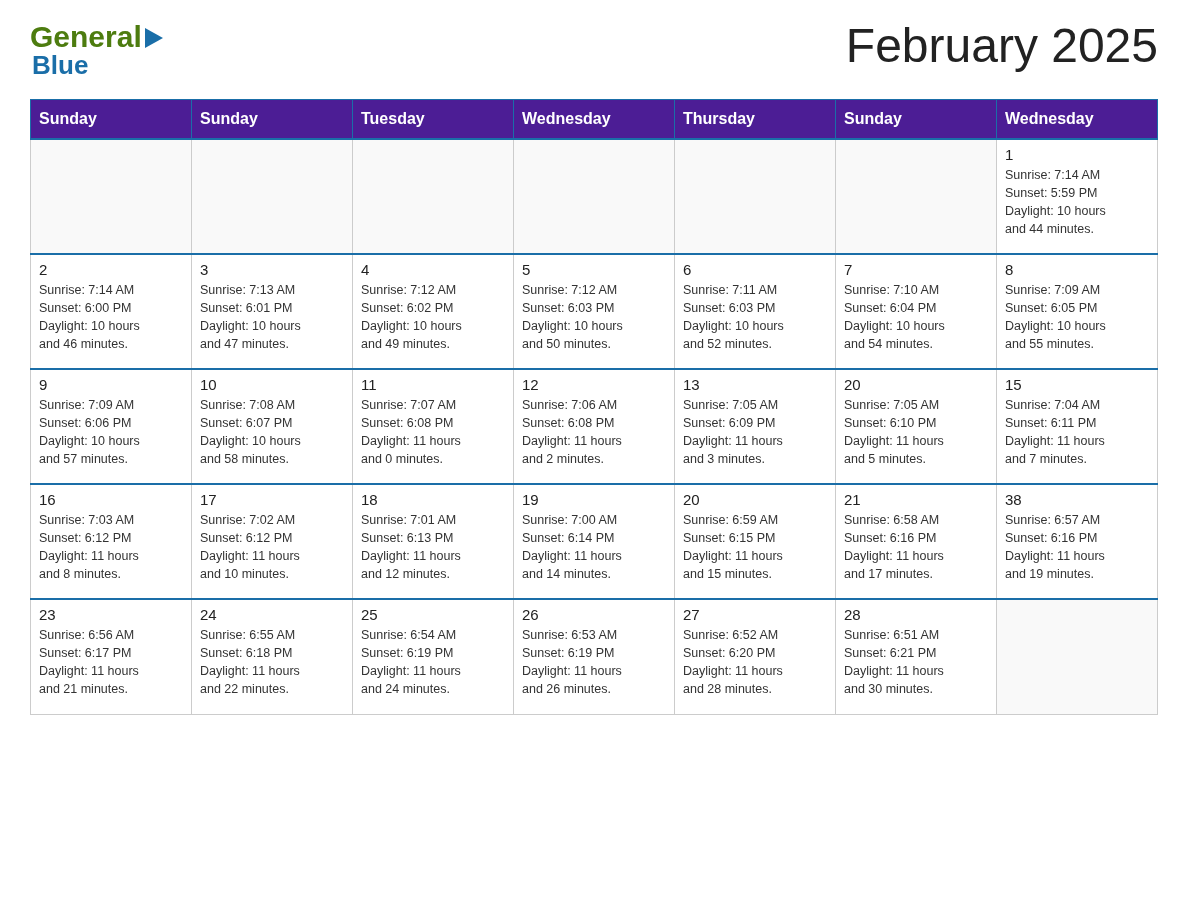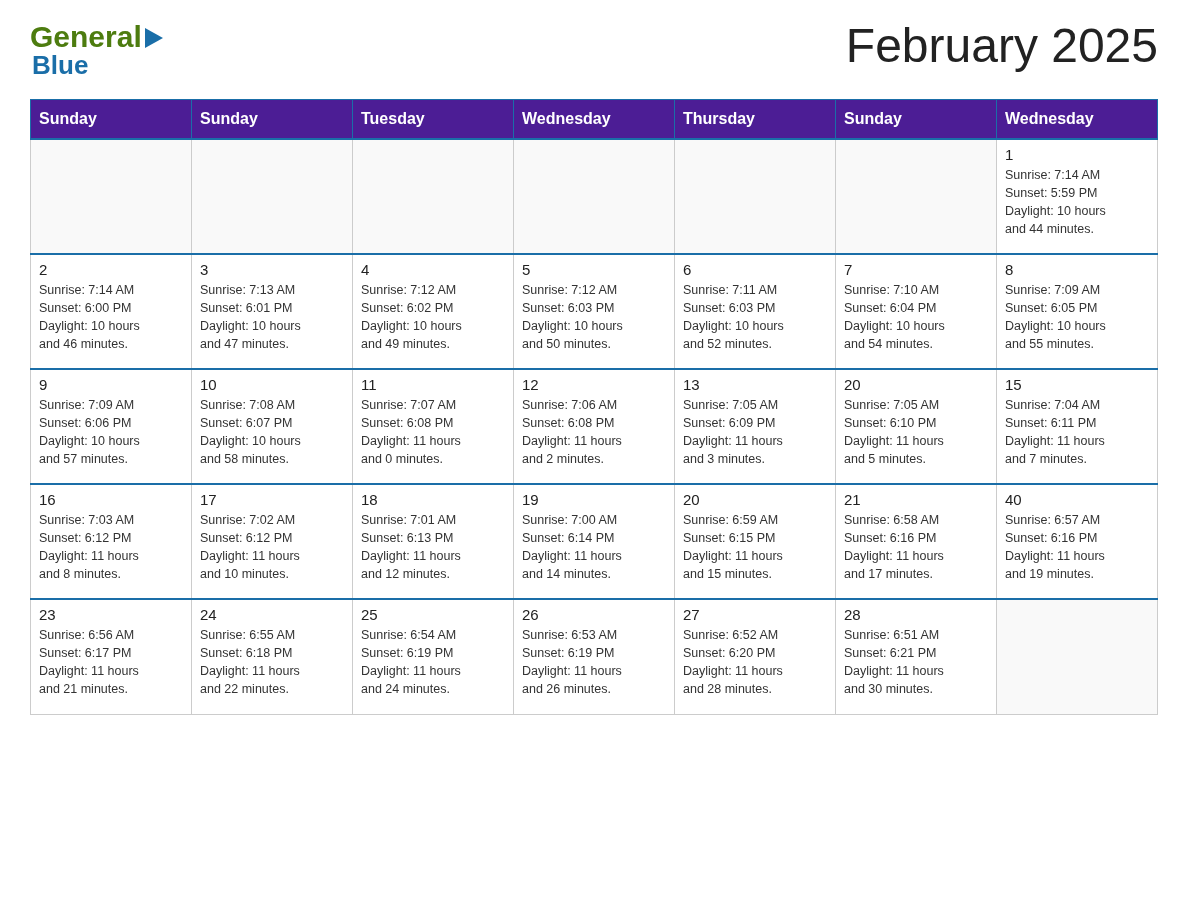--- a/index.html
+++ b/index.html
@@ -221,21 +221,21 @@
         </td>
         <td>
           <span class="day-number">20</span>
           <div class="day-info">Sunrise: 6:59 AM<br>Sunset: 6:15 PM<br>Daylight: 11 hours<br>and 15 minutes.</div>
         </td>
         <td>
           <span class="day-number">21</span>
           <div class="day-info">Sunrise: 6:58 AM<br>Sunset: 6:16 PM<br>Daylight: 11 hours<br>and 17 minutes.</div>
         </td>
         <td>
-          <span class="day-number">40</span>
+          <span class="day-number">38</span>
           <div class="day-info">Sunrise: 6:57 AM<br>Sunset: 6:16 PM<br>Daylight: 11 hours<br>and 19 minutes.</div>
         </td>
       </tr>
       <tr class="week-row">
         <td>
           <span class="day-number">23</span>
           <div class="day-info">Sunrise: 6:56 AM<br>Sunset: 6:17 PM<br>Daylight: 11 hours<br>and 21 minutes.</div>
         </td>
         <td>
           <span class="day-number">24</span>

